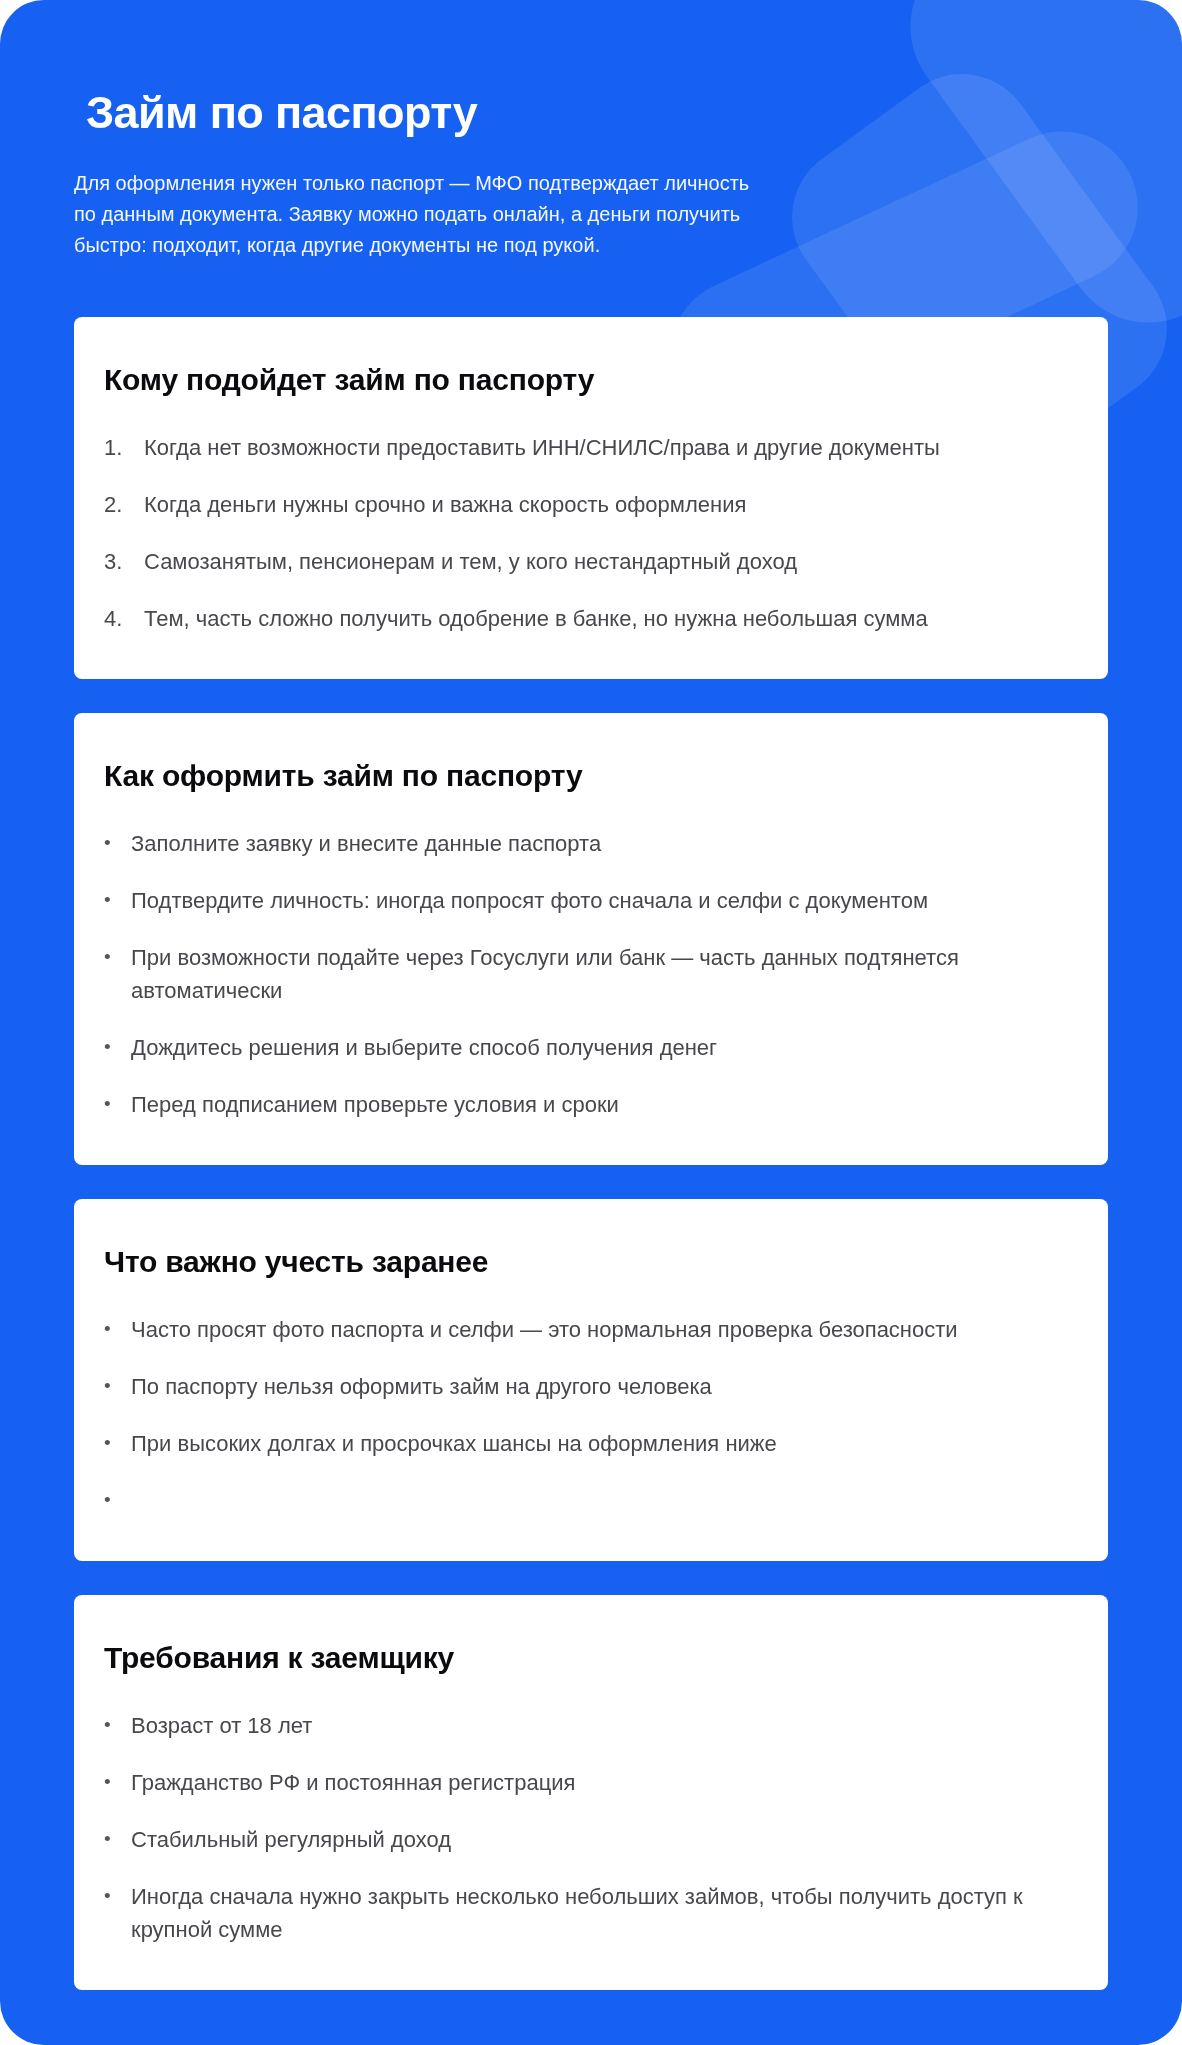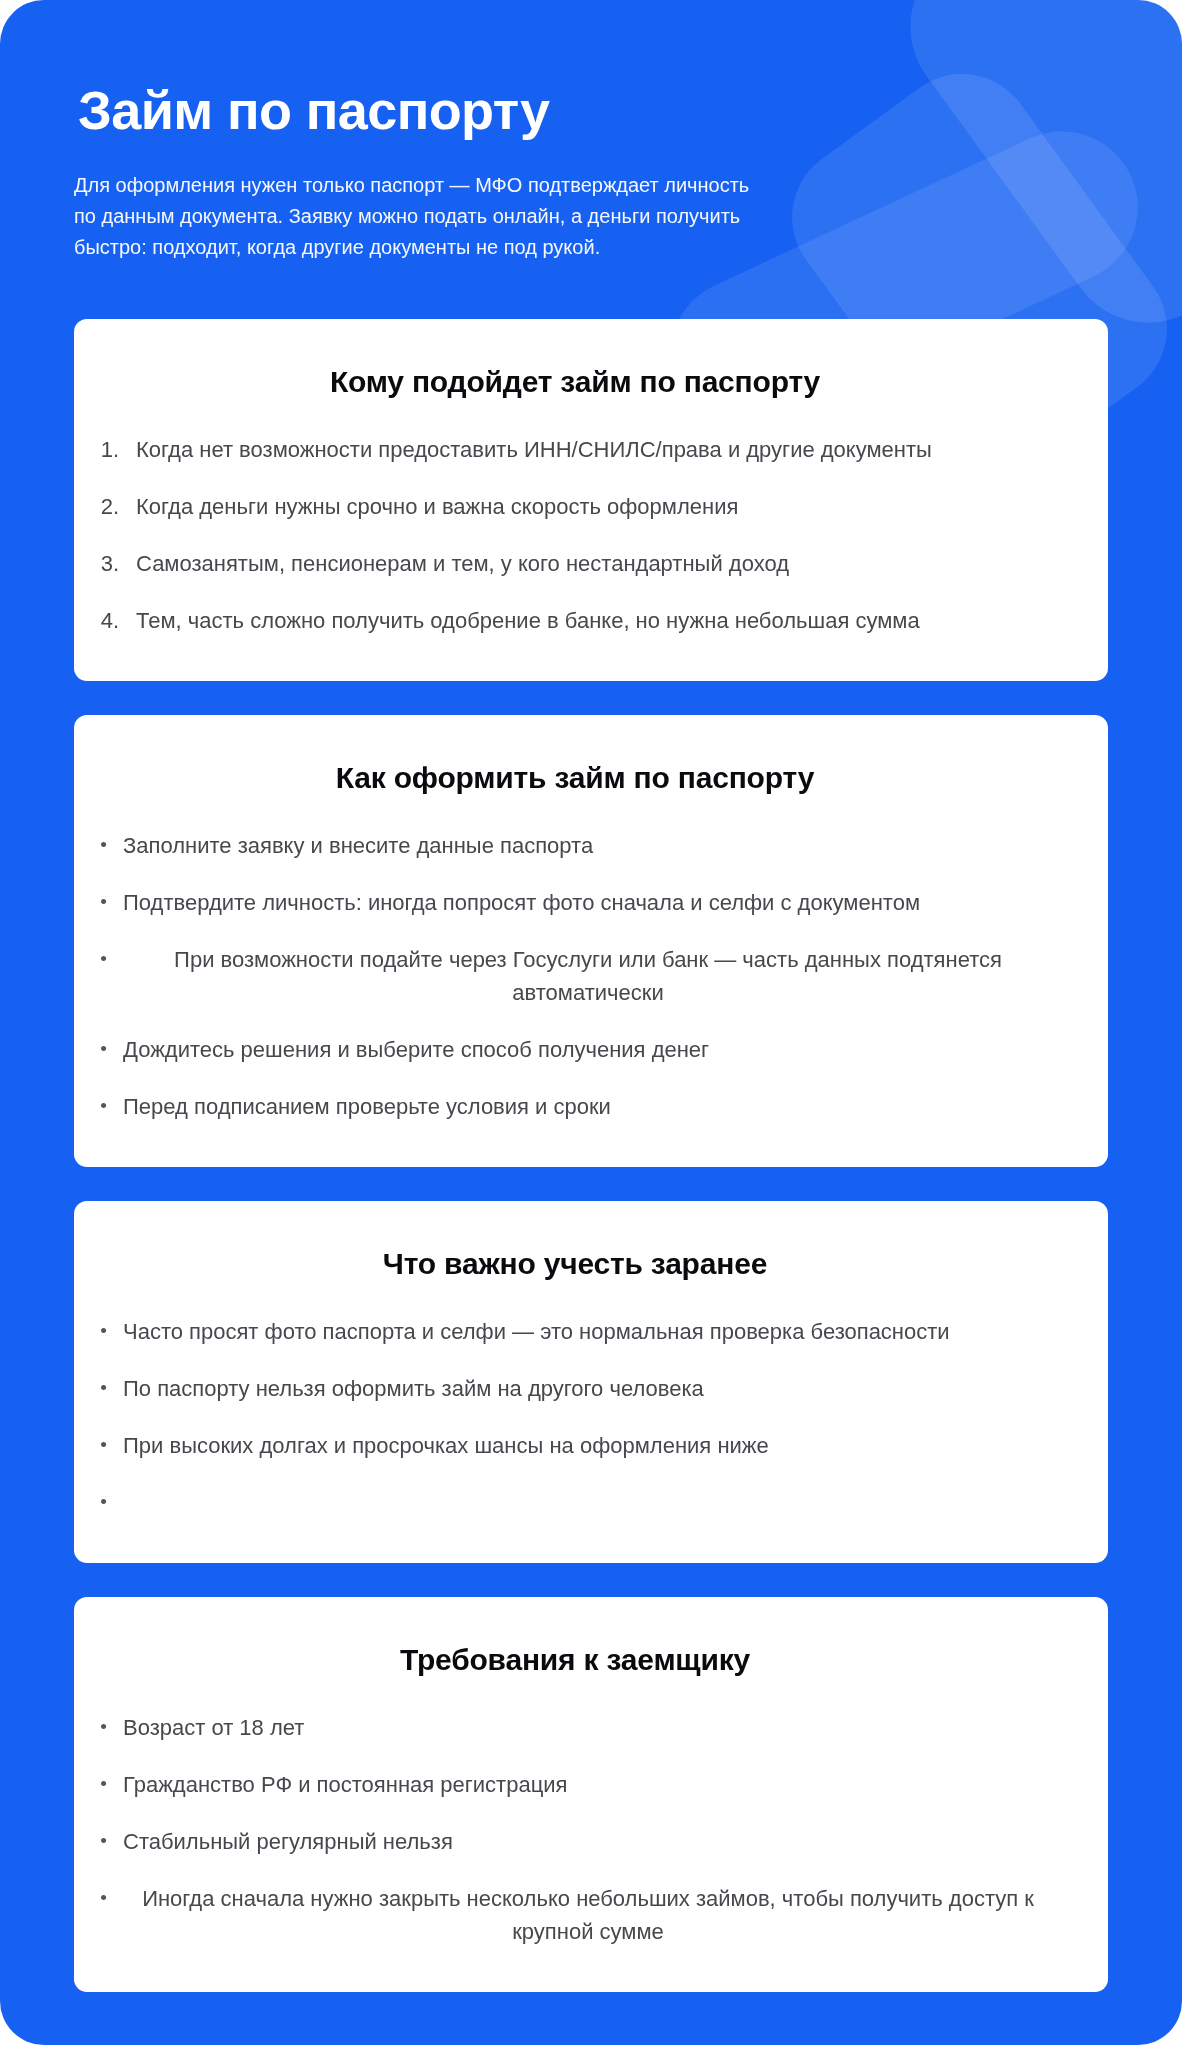--- a/index.html
+++ b/index.html
@@ -53,46 +53,45 @@
     border-radius:76px;
     background:rgba(255,255,255,0.09);
     transform:rotate(-25deg);
   }
   .content{
     position:relative;
     z-index:1;
     padding:76px 74px 0 74px;
   }
   h1.page-title{
-    margin:4px;
+    margin:12px;
     color:#ffffff;
-    font-size:54px;
+    font-size:45px;
     line-height:1.12;
     font-weight:700;
     letter-spacing:-0.6px;
   }
   p.intro{
     margin:30px 0 0 0;
     max-width:700px;
     color:rgba(255,255,255,0.96);
     font-size:20px;
     line-height:1.55;
     font-weight:400;
   }
   .cards{
     margin-top:56px;
     display:flex;
     flex-direction:column;
     gap:34px;
   }
   .card{
     background:var(--card-bg);
-    border-radius:13px;
-    padding:46px 54px 44px 22px;
-    text-align:center;
+    border-radius:8px;
+    padding:46px 54px 44px 30px;
   }
   .card h2{
     margin:0 0 34px 0;
     color:var(--heading);
     font-size:30px;
     font-weight:700;
     letter-spacing:-0.2px;
   }
   .card ul{
     list-style:none;
@@ -218,21 +217,21 @@
           <li>
             <span class="marker">•</span>
             <span class="item-text">Возраст от 18 лет</span>
           </li>
           <li>
             <span class="marker">•</span>
             <span class="item-text">Гражданство РФ и постоянная регистрация</span>
           </li>
           <li>
             <span class="marker">•</span>
-            <span class="item-text">Стабильный регулярный нельзя</span>
+            <span class="item-text">Стабильный регулярный доход</span>
           </li>
           <li>
             <span class="marker">•</span>
             <span class="item-text">Иногда сначала нужно закрыть несколько небольших займов, чтобы получить доступ к крупной сумме</span>
           </li>
         </ul>
       </section>
 
     </div>
 

